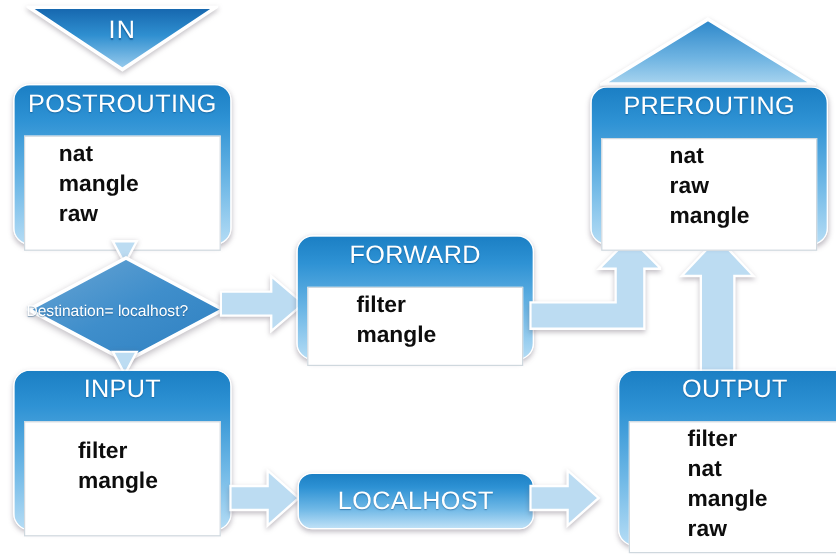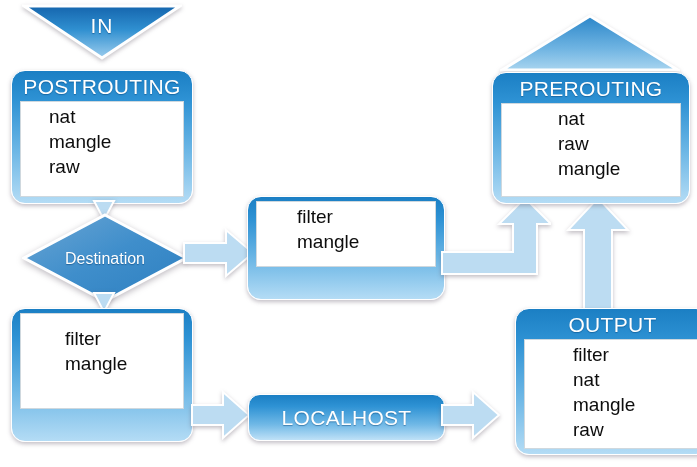--- a/index.html
+++ b/index.html
@@ -33,21 +33,22 @@
     letter-spacing: 0.3px;
     line-height: 26px;
     white-space: nowrap;
     text-shadow: 0 1px 1px rgba(0,60,110,0.45);
   }
   .chain-panel {
     background: #ffffff;
     border: 1px solid #cfd8de;
     box-sizing: border-box;
     padding: 2px 4px 4px 28px;
-    margin-top: 1px;
+    margin-top: 13px;
+    font-weight: bold;
   }
   .chain-panel .tbl {
     color: #0d0d0d;
     font-size: 19px;
     line-height: 25px;
     white-space: nowrap;
   }
 
   
   .plain-box {
@@ -87,23 +88,23 @@
   
   .diamond-wrap { position: absolute; }
   .diamond-wrap svg { display: block; filter: drop-shadow(0 2px 3px rgba(90,80,95,0.4)); }
   .diamond-text {
     position: absolute;
     left: 0; top: 0;
     width: 100%; height: 100%;
     display: flex;
     flex-direction: row;
     align-items: center;
-    justify-content: center;
-    color: #ffffff;
-    font-size: 16px;
+    justify-content: flex-start;
+    color: #ffffff;
+    font-size: 13px;
     line-height: 23px;
     text-align: center;
     text-shadow: 0 1px 1px rgba(0,60,110,0.5);
     pointer-events: none;
   }
 
   
   .arrow-wrap { position: absolute; }
   .arrow-wrap svg { display: block; filter: drop-shadow(0 2px 2px rgba(95,85,100,0.38)); }
 
@@ -150,36 +151,38 @@
         <linearGradient id="gradDiamond" x1="0" y1="0" x2="1" y2="1">
           <stop offset="0%" stop-color="#6ba6d4"></stop>
           <stop offset="50%" stop-color="#3f8ecb"></stop>
           <stop offset="100%" stop-color="#2d7fc0"></stop>
         </linearGradient>
       </defs>
       <polygon points="83,2 164,45 83,88 2,45" fill="url(#gradDiamond)" stroke="#ffffff" stroke-width="3"></polygon>
     </svg>
     <div class="diamond-text">
       <span>Destination</span>
+      <span>= localhost?</span>
     </div>
   </div>
 
   <div class="stub" style="left:92px; top:292px; width:24px; height:22px;">
     <svg width="24" height="22" viewBox="0 0 24 22">
       <polygon points="2,1 22,1 12,20" fill="#bcdcf2" stroke="#ffffff" stroke-width="2"></polygon>
     </svg>
   </div>
 
   <div class="arrow-wrap" style="left:183px; top:228px; width:72px; height:50px;">
     <svg width="72" height="50" viewBox="0 0 72 50">
       <polygon points="1,15 43,15 43,2 70,25 43,48 43,35 1,35" fill="#bcdcf2" stroke="#ffffff" stroke-width="2"></polygon>
     </svg>
   </div>
 
   <div class="chain-box" style="left:247px; top:196px; width:198px; height:104px;">
+    <div class="chain-title">FORWARD</div>
     <div class="chain-panel" style="height:66px; padding-left:40px;">
       <div class="tbl">filter</div>
       <div class="tbl">mangle</div>
     </div>
   </div>
 
   <div class="arrow-wrap" style="left:441px; top:196px; width:110px; height:84px;">
     <svg width="110" height="84" viewBox="0 0 110 84">
       <polygon points="1,56 72,56 72,28 58,28 84,2 110,28 96,28 96,78 1,78" fill="#bcdcf2" stroke="#ffffff" stroke-width="2"></polygon>
     </svg>
@@ -207,20 +210,21 @@
   <div class="chain-box" style="left:492px; top:72px; width:198px; height:132px;">
     <div class="chain-title">PREROUTING</div>
     <div class="chain-panel" style="height:94px; padding-left:56px;">
       <div class="tbl">nat</div>
       <div class="tbl">raw</div>
       <div class="tbl">mangle</div>
     </div>
   </div>
 
   <div class="chain-box" style="left:11px; top:308px; width:182px; height:134px;">
+    <div class="chain-title">INPUT</div>
     <div class="chain-panel" style="height:96px; padding-top:12px; padding-left:44px;">
       <div class="tbl">filter</div>
       <div class="tbl">mangle</div>
     </div>
   </div>
 
   <div class="arrow-wrap" style="left:191px; top:390px; width:60px; height:50px;">
     <svg width="60" height="50" viewBox="0 0 60 50">
       <polygon points="1,15 32,15 32,2 58,25 32,48 32,35 1,35" fill="#bcdcf2" stroke="#ffffff" stroke-width="2"></polygon>
     </svg>

